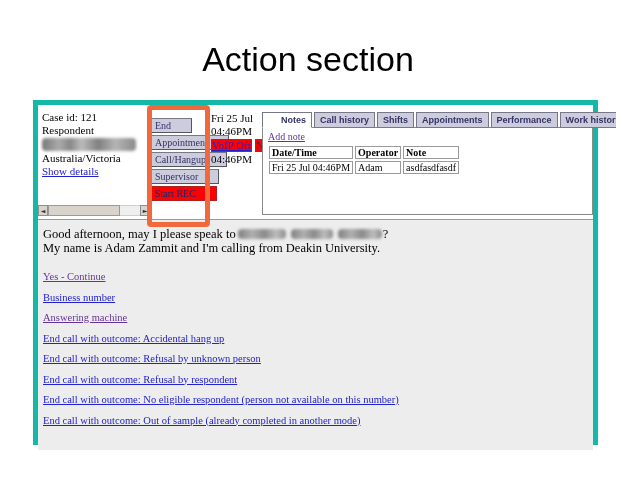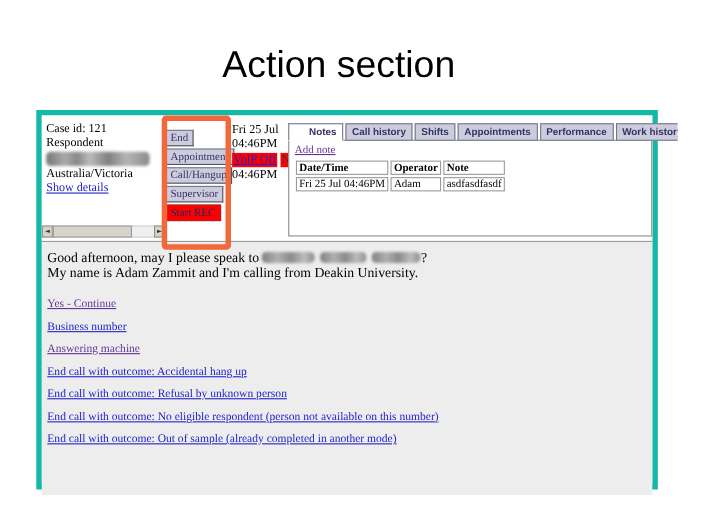--- a/index.html
+++ b/index.html
@@ -28,21 +28,21 @@
   .hscroll{position:absolute;left:0px;top:100px;width:112px;height:11px;display:flex;}
   .sbtn{width:10px;height:11px;background:#d8d4cc;border:1px solid #8f8f8f;box-sizing:border-box;
         font-size:6px;line-height:9px;text-align:center;color:#333;font-family:"DejaVu Sans",sans-serif;}
   .sthumb{width:72px;height:11px;background:#d8d4cc;border:1px solid #9a9a9a;box-sizing:border-box;}
   .strack{flex:1;background:#efefef;border-top:1px solid #cfcfcf;border-bottom:1px solid #cfcfcf;box-sizing:border-box;}
   
   .btnCol{position:absolute;left:112px;top:13px;}
   .abtn{display:block;margin-bottom:2px;background:var(--lavender);
         border:1px solid #77778a;border-right-color:#55555f;border-bottom-color:#55555f;
         font-family:"Liberation Serif",serif;font-size:10px;color:var(--navy);
-        padding:1px 4px 1px 4px;white-space:nowrap;}
+        padding:1px 20px 1px 4px;white-space:nowrap;}
   .abtn.rec{background:var(--red);border-color:#aa2222;color:#222266;}
   
   .callout{position:absolute;left:109px;top:0px;width:63px;height:122px;box-sizing:border-box;
            border:5px solid var(--accent);border-radius:4px;z-index:9;pointer-events:none;}
   
   .statusCol{position:absolute;left:173px;top:7px;font-size:11px;line-height:13px;color:#000;}
   .badge{display:inline-block;background:var(--red);padding:0 1px;margin:1px 0;}
   .badge .lnk{color:#2222CC;}
   .badge .off{color:#33334d;}
   
@@ -146,18 +146,19 @@
         <span>Good afternoon, may I please speak to</span><span class="redactB rb1"></span><span class="redactB rb2"></span><span class="redactB rb3"></span><span>?</span>
         <br>
         <span>My name is Adam Zammit and I'm calling from Deakin University.</span>
       </div>
       <div class="outcomes">
         <a class="lnk visited">Yes - Continue</a>
         <a class="lnk">Business number</a>
         <a class="lnk visited">Answering machine</a>
         <a class="lnk">End call with outcome: Accidental hang up</a>
         <a class="lnk">End call with outcome: Refusal by unknown person</a>
+        <a class="lnk">End call with outcome: Refusal by respondent</a>
         <a class="lnk">End call with outcome: No eligible respondent (person not available on this number)</a>
         <a class="lnk">End call with outcome: Out of sample (already completed in another mode)</a>
       </div>
     </div>
   </div>
 </div>
 
 </body></html>

